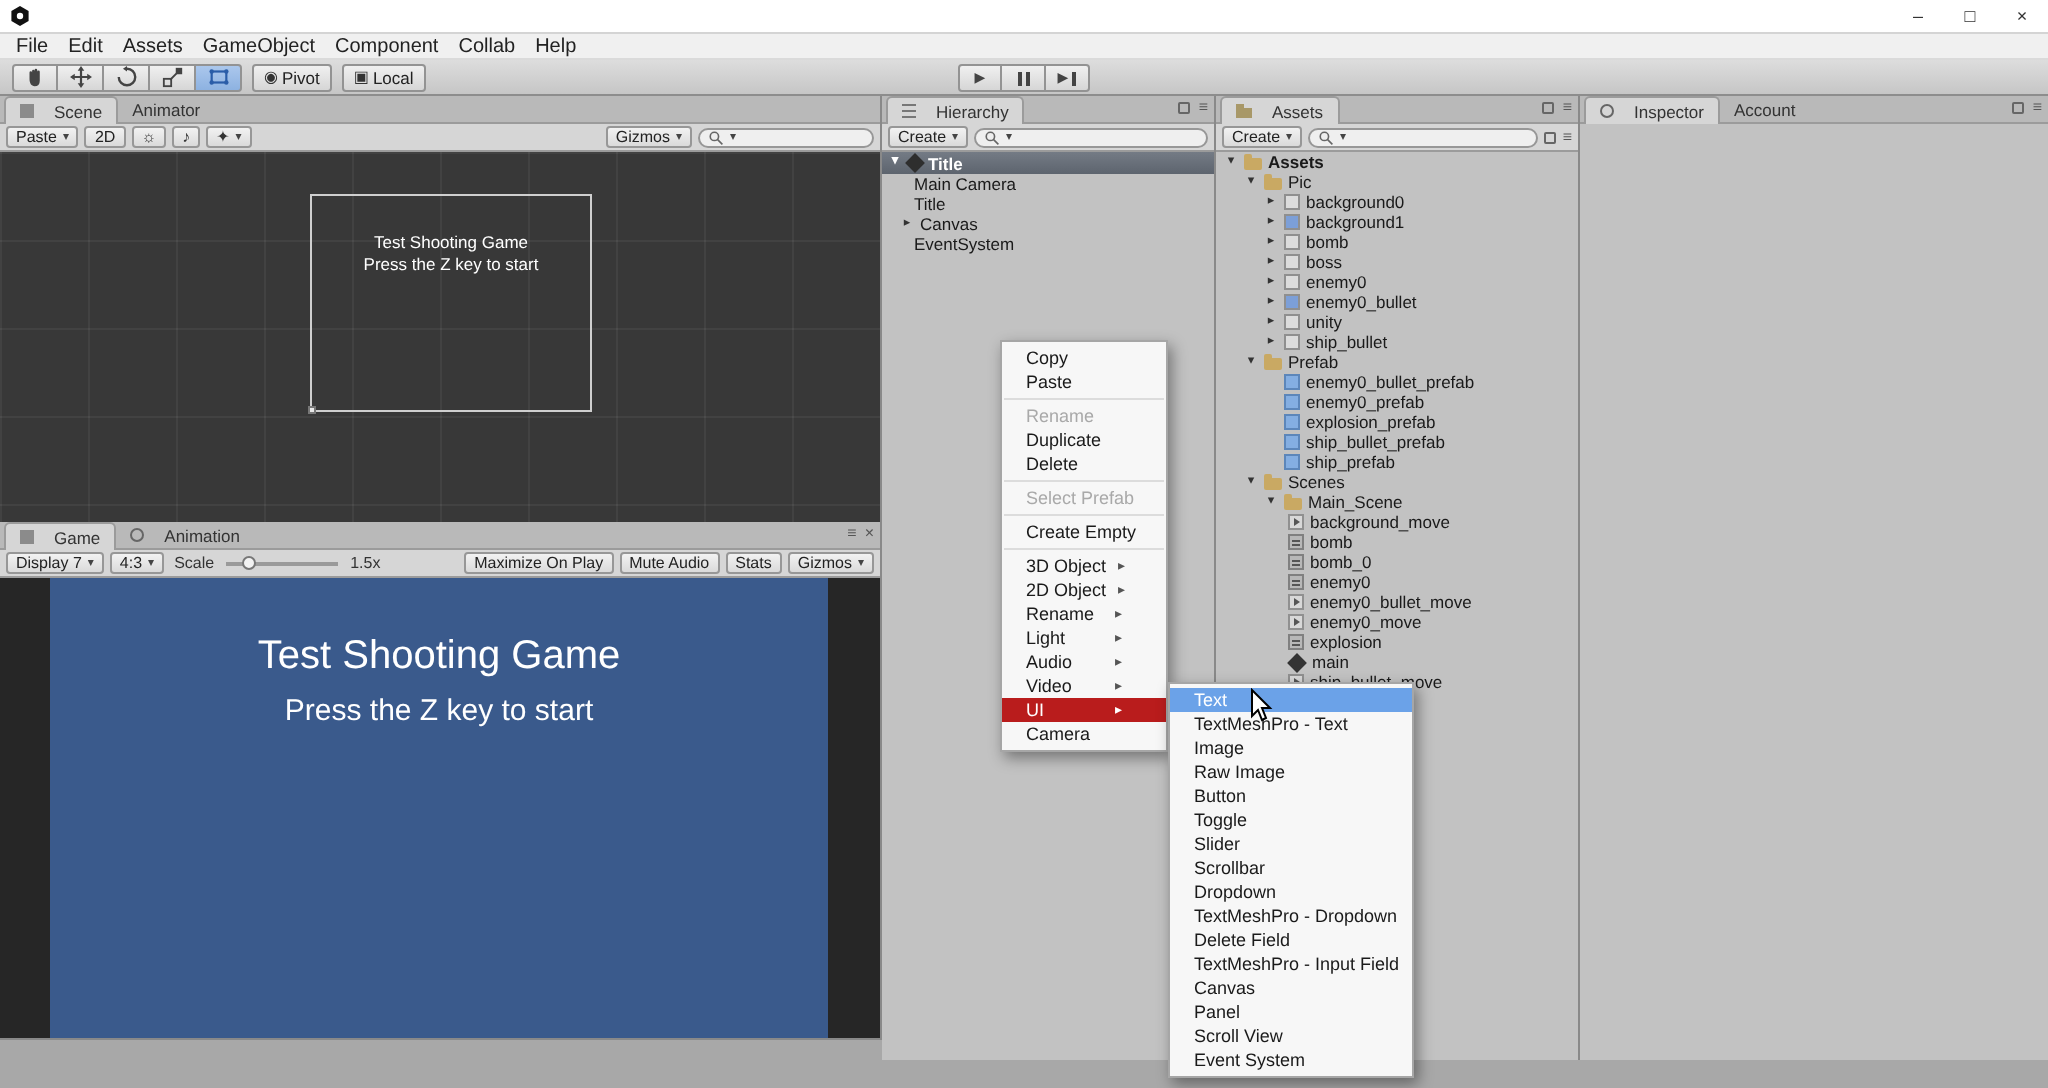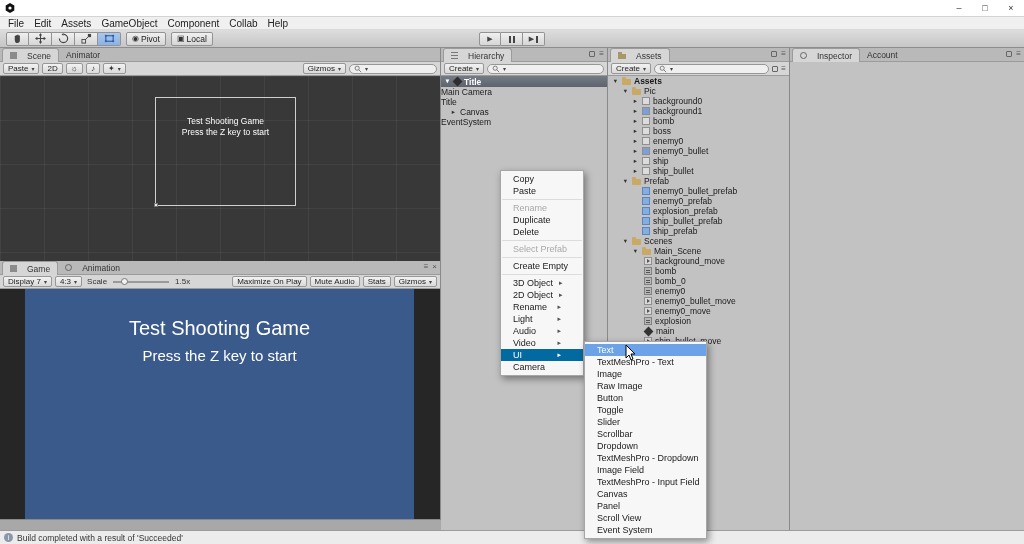--- a/index.html
+++ b/index.html
@@ -60,21 +60,21 @@
   
   .game-content{position:absolute;left:0;top:28px;right:0;bottom:0;background:#262626;overflow:hidden}
   .game-blue{position:absolute;left:25px;right:26px;top:0;bottom:0;background:#3a5a8c}
   .game-line1{position:absolute;left:0;right:0;top:28px;text-align:center;color:#fff;font-size:20px}
   .game-line2{position:absolute;left:0;right:0;top:58px;text-align:center;color:#fff;font-size:15px}
   .slider{width:56px;height:2px;background:#9a9a9a;position:relative;margin:0 3px}
   .thumb{position:absolute;left:15%;top:-3px;width:7px;height:7px;border-radius:50%;background:#f2f2f2;border:1px solid #777}
 
   
   .scene-head{height:11px;background:linear-gradient(#747b85,#5d646e);color:#fff;display:flex;align-items:center;gap:3px;padding-left:3px;font-weight:bold;font-size:8.5px}
-  .hrow{height:10px;display:flex;align-items:center;gap:3px;font-size:8.5px;color:#1a1a1a;}
+  .hrow{height:10px;display:flex;align-items:center;gap:3px;font-size:8.5px;color:#1a1a1a;padding-left:16px}
   .hrow.witharrow{padding-left:9px}
   .prow{height:10px;display:flex;align-items:center;gap:3px;font-size:8.5px;color:#1a1a1a}
   .lv0{padding-left:4px}.lv1{padding-left:14px}.lv2{padding-left:24px}.lv3{padding-left:36px}
   .bold{font-weight:bold}
   .ar{width:7px;font-size:6.5px;color:#333;text-align:center;flex:0 0 auto;line-height:1}
   .ar.blank{visibility:hidden}
   .lbl{white-space:nowrap}
 
   
   .ic{width:8px;height:8px;flex:0 0 auto;display:inline-block}
@@ -90,21 +90,21 @@
   .ic-scene{width:7px;height:7px;background:#333;transform:rotate(45deg);margin:0 1px;flex:0 0 auto}
   .ic-unity{width:7px;height:7px;background:#2e2e2e;transform:rotate(45deg);flex:0 0 auto}
   .ic-lockish{width:6px;height:6px;border:1px solid #666;border-radius:1px}
   .ic-info{width:9px;height:9px;border-radius:50%;background:#8a97a8;color:#fff;font-size:7px;display:flex;align-items:center;justify-content:center;flex:0 0 auto}
 
   
   .cmenu{position:absolute;z-index:50;background:#f7f7f7;border:1px solid #a6a6a6;box-shadow:2px 3px 7px rgba(0,0,0,.4);padding:2px 0}
   .cm-item{height:12px;display:flex;align-items:center;justify-content:space-between;padding:0 22px 0 12px;font-size:9px;color:#1a1a1a;white-space:nowrap}
   .cm-item .sub{font-size:7px;color:#555;margin-left:6px}
   .cm-item.dis{color:#a9a9a9}
-  .cm-item.sel{background:#0369a1;color:#fff}
+  .cm-item.sel{background:#b91c1c;color:#fff}
   .cm-item.sel .sub{color:#fff}
   .cm-item.hov{background:#6ba2e8;color:#fff}
   .cm-sep{height:1px;background:#dcdcdc;margin:2px 1px}
 
   
   .statusbar{position:absolute;left:0;top:530px;right:0;height:14px;background:#ececec;border-top:1px solid #9b9b9b;display:flex;align-items:center;gap:4px;padding:0 4px;font-size:8.5px;color:#333}
 
   .cursor{position:absolute;z-index:60}
 </style>
 </head>
@@ -407,21 +407,21 @@
           <span class="lbl">enemy0</span>
         </div>
       <div class="prow lv2">
           <span class="ar">▸</span>
           <span class="ic ic-sprite blue"></span>
           <span class="lbl">enemy0_bullet</span>
         </div>
       <div class="prow lv2">
           <span class="ar">▸</span>
           <span class="ic ic-sprite"></span>
-          <span class="lbl">ship</span>
+          <span class="lbl">unity</span>
         </div>
       <div class="prow lv2">
           <span class="ar">▸</span>
           <span class="ic ic-sprite"></span>
           <span class="lbl">ship_bullet</span>
         </div>
       <div class="prow lv1">
         <span class="ar">▾</span>
         <span class="ic-folder"></span>
         <span class="lbl">Prefab</span>
@@ -601,21 +601,21 @@
     <div class="cm-item">
         <span>Scrollbar</span>
       </div>
     <div class="cm-item">
         <span>Dropdown</span>
       </div>
     <div class="cm-item">
         <span>TextMeshPro - Dropdown</span>
       </div>
     <div class="cm-item">
-        <span>Image Field</span>
+        <span>Delete Field</span>
       </div>
     <div class="cm-item">
         <span>TextMeshPro - Input Field</span>
       </div>
     <div class="cm-item">
         <span>Canvas</span>
       </div>
     <div class="cm-item">
         <span>Panel</span>
       </div>
@@ -626,18 +626,14 @@
         <span>Event System</span>
       </div>
   </div>
 
   <div class="cursor" style="left:625px;top:344px">
     <svg width="12" height="18" viewBox="0 0 12 18">
         <path d="M1 1v13l3-3 2 5 2-1-2-5h4z" fill="#fff" stroke="#000" stroke-width="1"></path>
       </svg>
   </div>
 
-  <div class="statusbar">
-    <span class="ic-info">i</span>
-    <span>Build completed with a result of 'Succeeded'</span>
-  </div>
 
 </div>
 
 </body></html>

